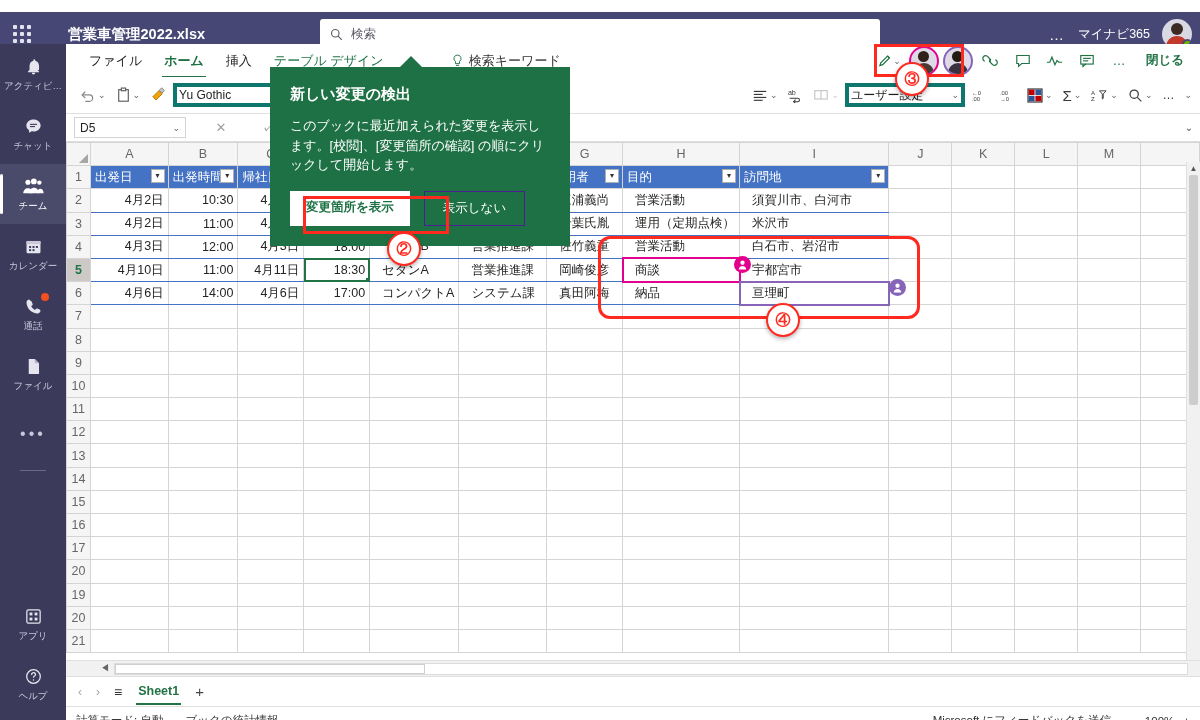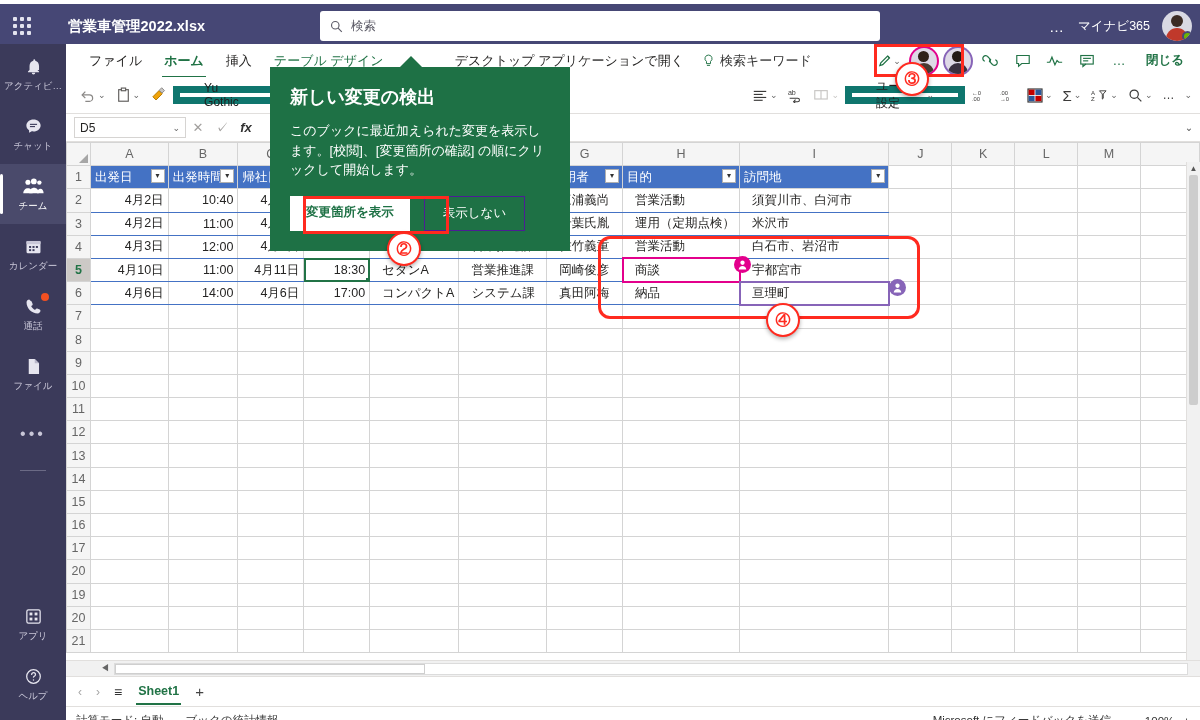--- a/index.html
+++ b/index.html
@@ -6,21 +6,21 @@
   html, body { margin:0; padding:0; }
   body {
     width:1200px; height:720px; overflow:hidden;
     font-family:"Liberation Sans", sans-serif;
     font-size:12px; color:#252423; background:#fff;
     position:relative;
   }
 
   
   #teams-topbar {
-    position:absolute; left:0; top:4px; width:1200px; height:44px;
+    position:absolute; left:0; top:12px; width:1200px; height:44px;
     background:#464775; display:flex; align-items:center;
   }
   .waffle { width:44px; display:flex; justify-content:center; }
   .waffle-grid { display:grid; grid-template-columns:repeat(3,4px); grid-gap:3px; }
   .waffle-grid i { width:4px; height:4px; background:#e3e3ef; border-radius:1px; display:block; }
   #doc-title {
     color:#fff; font-weight:bold; font-size:14.5px; margin-left:24px;
     white-space:nowrap;
   }
   #teams-search {
@@ -111,31 +111,31 @@
   .coauthor.purple .head { background:#231a14; } .coauthor.purple .body { background:#3a3140; }
 
   
   #ribbon-bar {
     height:37px; border-bottom:1px solid #e1dfdd; display:flex; align-items:center;
     padding-left:10px; gap:2px; position:relative; background:#fff;
   }
   .tb-item { display:flex; align-items:center; gap:2px; padding:0 4px; height:28px; color:#3b3a39; }
   .chev { font-size:9px; color:#666; }
   .tb-box {
-    border:7px solid #0f766e; height:18px; display:flex; align-items:center;
-    padding:0 24px; font-size:12px; color:#201f1e; background:#fff;
+    border:4px solid #0f766e; height:24px; display:flex; align-items:center;
+    padding:0 2px; font-size:12px; color:#201f1e; background:#fff;
   }
   .font-box { width:110px; }
   .numfmt-box { width:120px; justify-content:space-between; }
   #ribbon-right { position:absolute; right:4px; display:flex; align-items:center; gap:2px; }
 
   
   #formula-row {
     height:28px; display:flex; align-items:center; border-bottom:1px solid #e1dfdd;
-    padding-left:8px; gap:0; background:#fff;
+    padding-left:8px; gap:23px; background:#fff;
   }
   #namebox {
     width:112px; height:21px; border:1px solid #d6d4d2; display:flex; align-items:center;
     justify-content:space-between; padding:0 5px; font-size:12px;
   }
   .fbtn { width:24px; text-align:center; color:#a19f9d; font-size:13px; }
   .fx { font-style:italic; font-weight:bold; color:#333; font-size:13px; }
   #formula-input { flex:1; height:21px; }
   #formula-chev { width:22px; text-align:center; color:#555; font-size:10px; }
 
@@ -195,21 +195,21 @@
   
   #callout {
     position:absolute; left:270px; top:67px; width:300px;
     background:#1e7145; color:#fff; z-index:40; padding:18px 20px 20px;
   }
   #callout::before {
     content:""; position:absolute; top:-11px; left:130px;
     border-style:solid; border-width:0 11px 11px 11px;
     border-color:transparent transparent #1e7145 transparent;
   }
-  #callout-title { font-size:18px; font-weight:bold; margin-bottom:12px; }
+  #callout-title { font-size:15px; font-weight:bold; margin-bottom:12px; }
   #callout-body { font-size:13px; line-height:1.5; margin-bottom:16px; }
   #callout-buttons { display:flex; gap:14px; }
   .co-btn-primary { background:#fff; color:#1e7145; font-size:12.5px; padding:8px 16px; font-weight:bold; }
   .co-btn-secondary { border:1px solid #4c1d95; color:#fff; font-size:12.5px; padding:8px 18px; background:transparent; }
 
   
   .annot-box { position:absolute; border:3px solid #ff2a1f; z-index:60; pointer-events:none; }
   .annot-box.round { border-radius:12px; }
   .annot-num {
     position:absolute; z-index:61; width:34px; height:34px; border-radius:50%;
@@ -364,21 +364,20 @@
 
 <div id="excel">
 
   <div id="ribbon-tabs">
     <div class="rtab plain">ファイル</div>
     <div class="rtab active">ホーム</div>
     <div class="rtab plain">挿入</div>
     <div class="rtab contextual">テーブル デザイン</div>
     <div class="rtab-chev">⌄</div>
     <div class="spacer"></div>
-    <div class="rtab plain">デスクトップ アプリケーションで開く</div>
     <div class="search-kw">
       <span class="bulb">
         <svg width="11" height="14" viewBox="0 0 12 16" fill="none" stroke="#217346" stroke-width="1.1">
             <path d="M6 1.2a4 4 0 00-2.3 7.3V11h4.6V8.5A4 4 0 006 1.2z"></path>
             <line x1="4.2" y1="13" x2="7.8" y2="13"></line>
           </svg>
       </span>
       <span>検索キーワード</span>
     </div>
 
@@ -592,21 +591,21 @@
           <td></td>
             <td></td>
           <td></td>
             <td></td>
           <td></td>
         </tr>
 
         <tr>
           <td class="rowhead">2</td>
           <td class="tbl num">4月2日</td>
-          <td class="tbl num">10:40</td>
+          <td class="tbl num">10:30</td>
           <td class="tbl num">4月2日</td>
           <td class="tbl num">16:00</td>
           <td class="tbl">ワゴンA</td>
           <td class="tbl">営業1課</td>
           <td class="tbl">三浦義尚</td>
           <td class="tbl">営業活動</td>
           <td class="tbl">須賀川市、白河市</td>
           <td></td>
             <td></td>
           <td></td>

